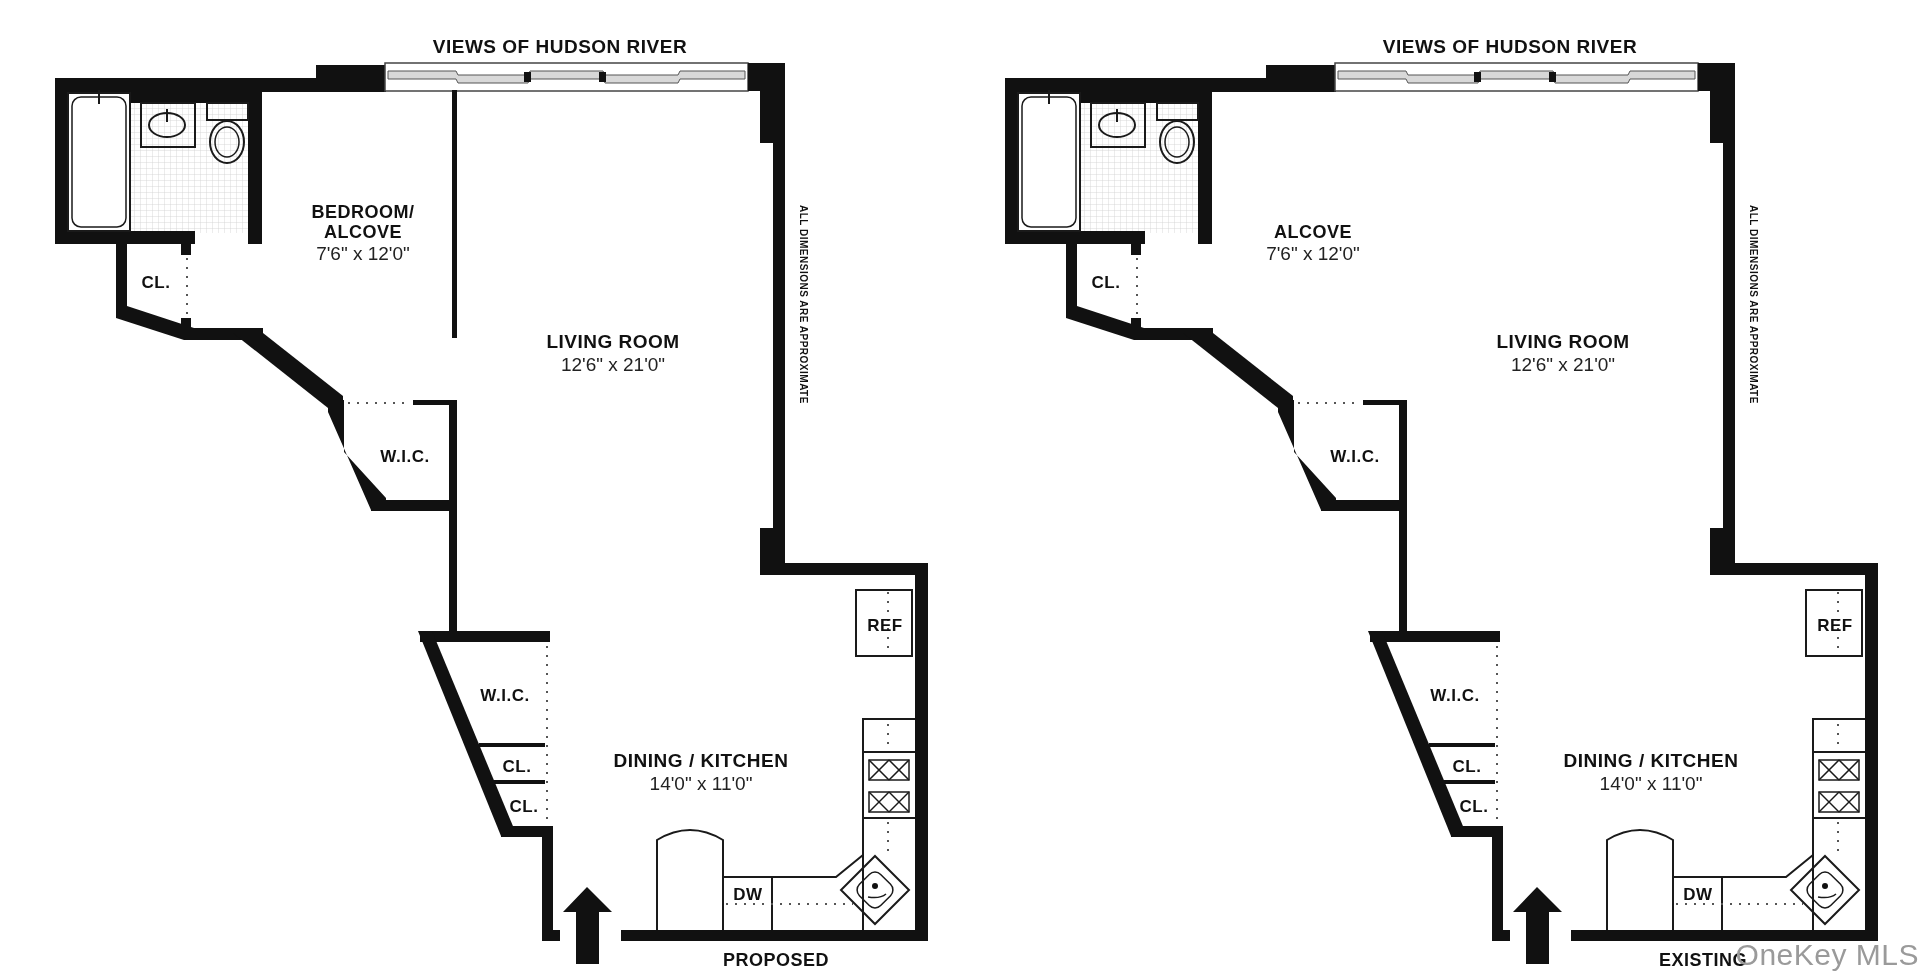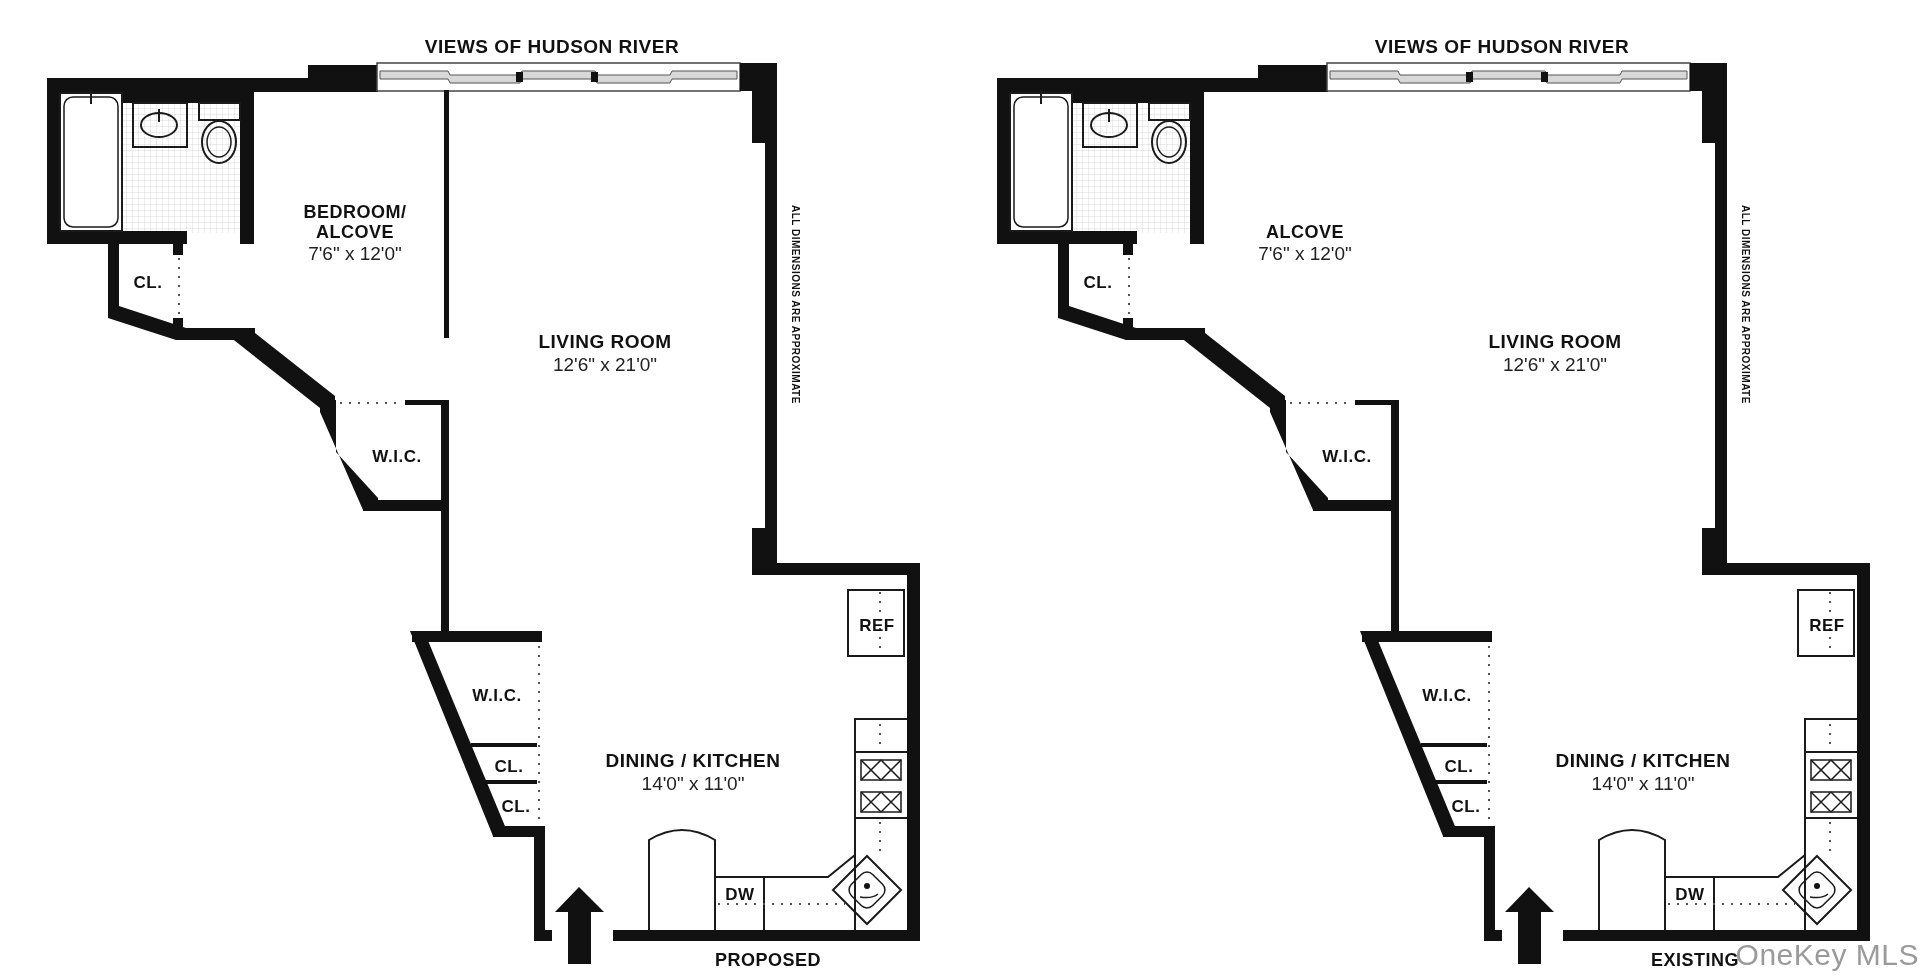--- a/index.html
+++ b/index.html
@@ -1,17 +1,17 @@
 <!DOCTYPE html>
 <html><head>
 <meta charset="utf-8">
 <style>
   html, body { margin: 0; padding: 0; background: #ffffff; }
   body { width: 1931px; height: 980px; overflow: hidden; position: relative; font-family: "Liberation Sans", sans-serif; }
-  #stage { position: absolute; left: 0; top: 0; width: 1543px; height: 980px; }
+  #stage { position: absolute; left: 8px; top: 0; width: 1543px; height: 980px; }
   svg { display: block; }
   .wall { fill: #111111; }
   .thin { fill: none; stroke: #1a1a1a; stroke-width: 2; }
   .thin1 { fill: none; stroke: #1a1a1a; stroke-width: 1.5; }
   .dots { fill: none; stroke: #555; stroke-width: 2; stroke-dasharray: 2 7; }
   .lbl { font-family: "Liberation Sans", sans-serif; font-weight: 700; fill: #111; letter-spacing: 0.5px; }
   .dim { font-family: "Liberation Sans", sans-serif; font-weight: 400; fill: #222; }
   .win-frame { fill: #ffffff; stroke: #444; stroke-width: 1.5; }
   .win-glass { fill: #d8d8d8; stroke: #555; stroke-width: 1; }
   .tile { fill: url(#tilePattern); }

